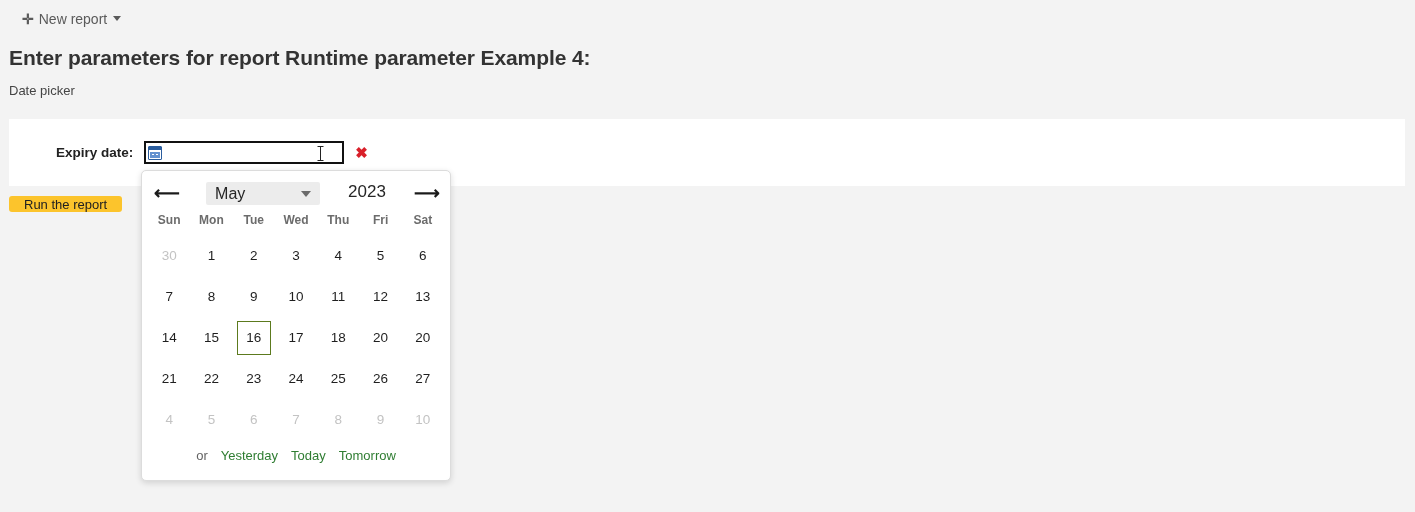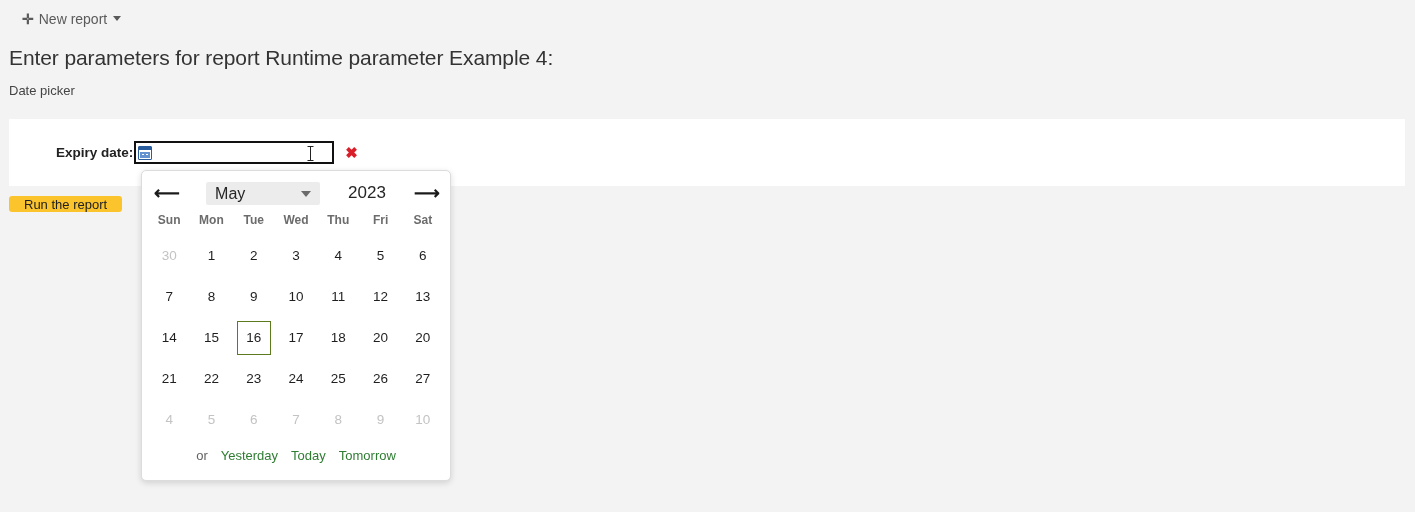--- a/index.html
+++ b/index.html
@@ -47,21 +47,21 @@
     border-right: 4px solid transparent;
     border-top: 5px solid #5a5a5a;
     display: inline-block;
   }
 
   
   .page-title {
     margin: 0;
     padding: 9px 0 0 9px;
     font-size: 21px;
-    font-weight: normal;
+    font-weight: bold;
     color: #333333;
     letter-spacing: -0.1px;
   }
   .page-subtitle {
     margin: 0;
     padding: 13px 0 0 9px;
     font-size: 13px;
     color: #444444;
   }
 
@@ -78,21 +78,21 @@
   .param-row {
     display: flex;
     align-items: center;
     height: 100%;
     padding-left: 47px;
   }
   .param-label {
     font-size: 13.5px;
     font-weight: bold;
     color: #222222;
-    margin-right: 1px;
+    margin-right: 11px;
     white-space: nowrap;
   }
   .date-input-wrap {
     position: relative;
     display: inline-flex;
     align-items: center;
     width: 200px;
     height: 23px;
     background: #ffffff;
     border: 2px solid #111111;
@@ -206,21 +206,20 @@
     font-size: 18px;
     line-height: 1;
     color: #1a1a1a;
     cursor: pointer;
     user-select: none;
     font-weight: bold;
   }
   .dp-title {
     flex: 1;
     display: flex;
-    align-items: center;
     justify-content: center;
     gap: 28px;
   }
   .month-select {
     appearance: none;
     -webkit-appearance: none;
     background: #ececec;
     border: none;
     border-radius: 2px;
     font-family: "Liberation Sans", sans-serif;

